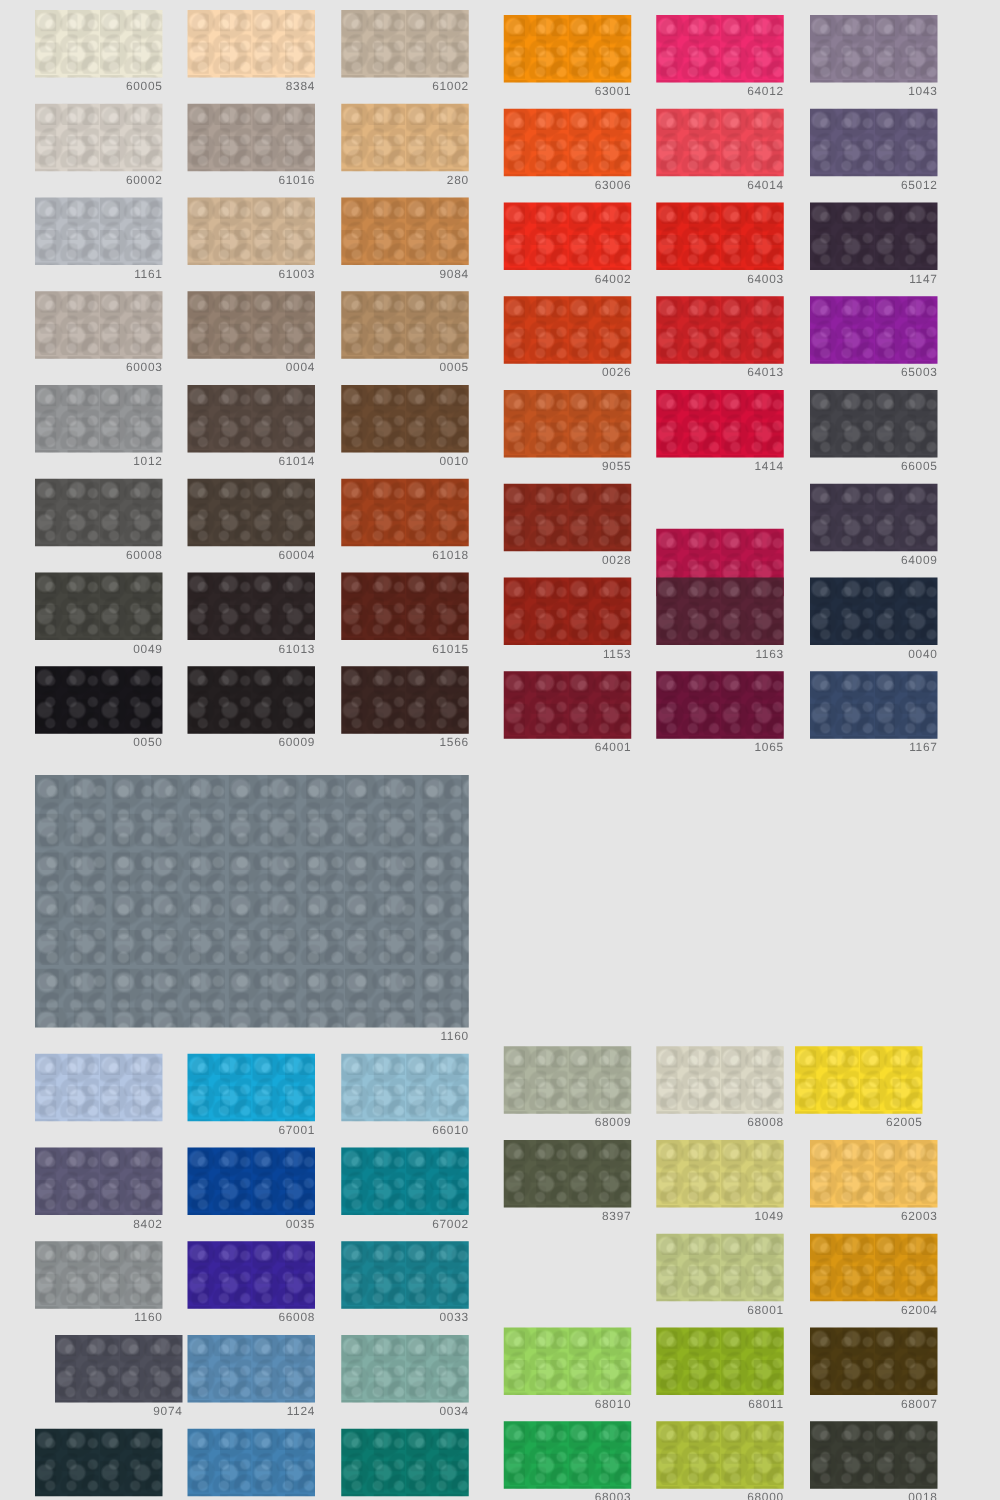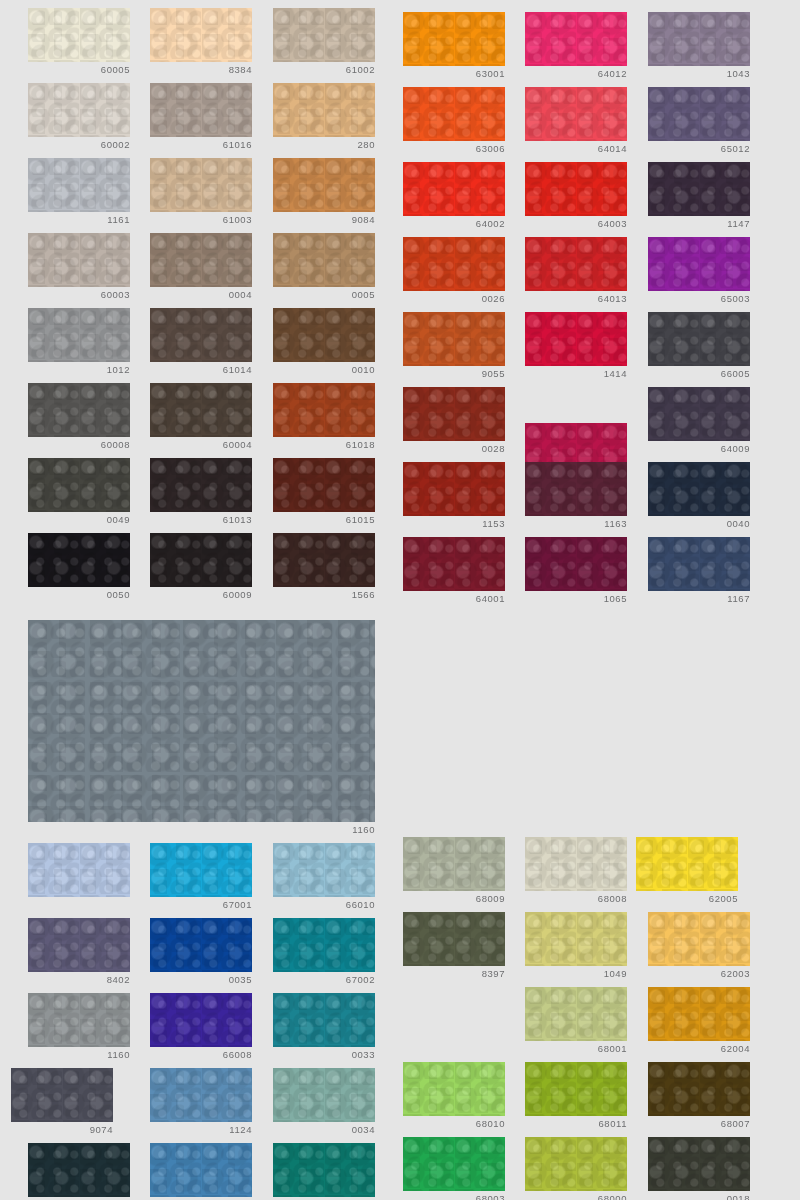--- a/index.html
+++ b/index.html
@@ -286,21 +286,21 @@
       <div class="swatch-label" style="color: rgb(109, 110, 112);">1160</div>
     </div>
     <div class="swatch-cell" style="left: 150px; top: 993px; width: 102px; height: 74px;">
       <div class="swatch-chip" style="background-image: radial-gradient(circle at 30% 35%, rgba(255, 255, 255, 0.1) 0px, rgba(255, 255, 255, 0.1) 22%, rgba(0, 0, 0, 0.07) 30%, rgba(0, 0, 0, 0.07) 52%, rgba(0, 0, 0, 0) 60%), radial-gradient(circle at 72% 68%, rgba(255, 255, 255, 0.09) 0px, rgba(255, 255, 255, 0.09) 20%, rgba(0, 0, 0, 0.06) 28%, rgba(0, 0, 0, 0.06) 50%, rgba(0, 0, 0, 0) 58%), linear-gradient(rgb(59, 36, 156), rgb(59, 36, 156));"></div>
       <div class="swatch-label" style="color: rgb(109, 110, 112);">66008</div>
     </div>
     <div class="swatch-cell" style="left: 273px; top: 993px; width: 102px; height: 74px;">
       <div class="swatch-chip" style="background-image: radial-gradient(circle at 30% 35%, rgba(255, 255, 255, 0.1) 0px, rgba(255, 255, 255, 0.1) 22%, rgba(0, 0, 0, 0.07) 30%, rgba(0, 0, 0, 0.07) 52%, rgba(0, 0, 0, 0) 60%), radial-gradient(circle at 72% 68%, rgba(255, 255, 255, 0.09) 0px, rgba(255, 255, 255, 0.09) 20%, rgba(0, 0, 0, 0.06) 28%, rgba(0, 0, 0, 0.06) 50%, rgba(0, 0, 0, 0) 58%), linear-gradient(rgb(26, 131, 145), rgb(26, 131, 145));"></div>
       <div class="swatch-label" style="color: rgb(109, 110, 112);">0033</div>
     </div>
-    <div class="swatch-cell" style="left: 11px; top: 1068px; width: 102px; height: 74px;">
+    <div class="swatch-cell" style="left: 44px; top: 1068px; width: 102px; height: 74px;">
       <div class="swatch-chip" style="background-image: radial-gradient(circle at 30% 35%, rgba(255, 255, 255, 0.1) 0px, rgba(255, 255, 255, 0.1) 22%, rgba(0, 0, 0, 0.07) 30%, rgba(0, 0, 0, 0.07) 52%, rgba(0, 0, 0, 0) 60%), radial-gradient(circle at 72% 68%, rgba(255, 255, 255, 0.09) 0px, rgba(255, 255, 255, 0.09) 20%, rgba(0, 0, 0, 0.06) 28%, rgba(0, 0, 0, 0.06) 50%, rgba(0, 0, 0, 0) 58%), linear-gradient(rgb(78, 79, 91), rgb(78, 79, 91));"></div>
       <div class="swatch-label" style="color: rgb(109, 110, 112);">9074</div>
     </div>
     <div class="swatch-cell" style="left: 150px; top: 1068px; width: 102px; height: 74px;">
       <div class="swatch-chip" style="background-image: radial-gradient(circle at 30% 35%, rgba(255, 255, 255, 0.1) 0px, rgba(255, 255, 255, 0.1) 22%, rgba(0, 0, 0, 0.07) 30%, rgba(0, 0, 0, 0.07) 52%, rgba(0, 0, 0, 0) 60%), radial-gradient(circle at 72% 68%, rgba(255, 255, 255, 0.09) 0px, rgba(255, 255, 255, 0.09) 20%, rgba(0, 0, 0, 0.06) 28%, rgba(0, 0, 0, 0.06) 50%, rgba(0, 0, 0, 0) 58%), linear-gradient(rgb(90, 140, 181), rgb(90, 140, 181));"></div>
       <div class="swatch-label" style="color: rgb(109, 110, 112);">1124</div>
     </div>
     <div class="swatch-cell" style="left: 273px; top: 1068px; width: 102px; height: 74px;">
       <div class="swatch-chip" style="background-image: radial-gradient(circle at 30% 35%, rgba(255, 255, 255, 0.1) 0px, rgba(255, 255, 255, 0.1) 22%, rgba(0, 0, 0, 0.07) 30%, rgba(0, 0, 0, 0.07) 52%, rgba(0, 0, 0, 0) 60%), radial-gradient(circle at 72% 68%, rgba(255, 255, 255, 0.09) 0px, rgba(255, 255, 255, 0.09) 20%, rgba(0, 0, 0, 0.06) 28%, rgba(0, 0, 0, 0.06) 50%, rgba(0, 0, 0, 0) 58%), linear-gradient(rgb(129, 173, 164), rgb(129, 173, 164));"></div>
       <div class="swatch-label" style="color: rgb(109, 110, 112);">0034</div>

